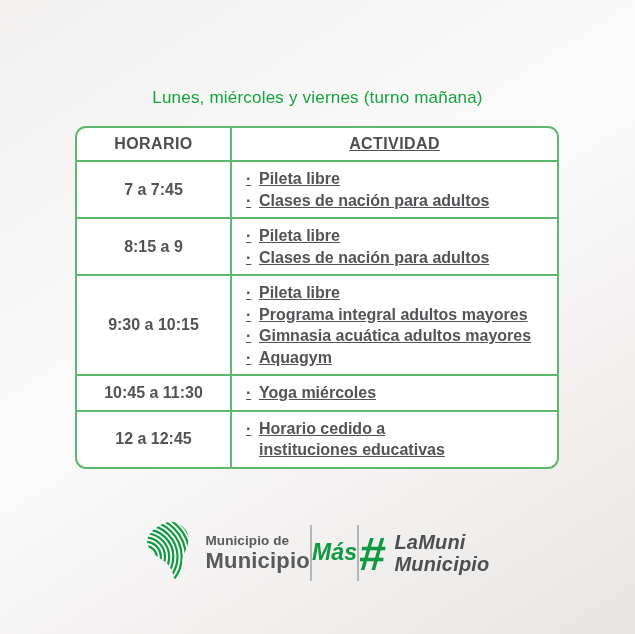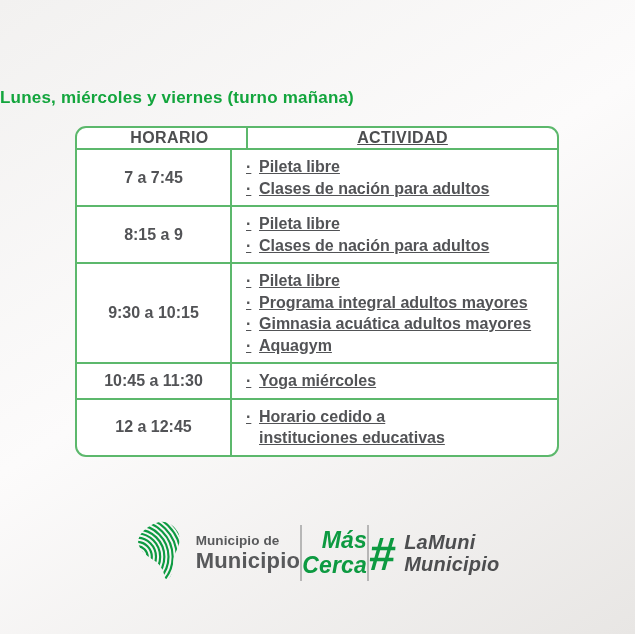--- a/index.html
+++ b/index.html
@@ -12,30 +12,30 @@
   }
   *{margin:0;padding:0;box-sizing:border-box;}
   html,body{width:635px;height:634px;overflow:hidden;}
   body{font-family:"Liberation Sans",sans-serif;}
   .canvas{
     position:relative;width:635px;height:634px;
     background:linear-gradient(148deg,#f2f1f0 0%,#fcfbfb 46%,#e8e6e4 100%);
   }
   .page-title{
     position:absolute;top:88px;left:0;right:0;
-    color:var(--green-title);
-    font-size:17px;font-weight:bold;letter-spacing:.2px;
+    text-align:center;color:var(--green-title);
+    font-size:17px;font-weight:normal;letter-spacing:.2px;
   }
   .schedule{
     position:absolute;left:75px;top:126px;width:484px;
     background:#ffffff;border:2px solid var(--green-border);
     border-radius:11px;overflow:hidden;
   }
   .t-row{display:flex;border-top:2px solid var(--green-border);}
-  .t-row.head{border-top:none;height:20px;padding-left:16px;}
+  .t-row.head{border-top:none;height:32px;}
   .cell-time{
     width:155px;flex:0 0 155px;border-right:2px solid var(--green-border);
     display:flex;align-items:center;justify-content:center;
     color:var(--text-dark);font-size:16px;font-weight:bold;
     text-align:center;padding:5px 12px;
   }
   .cell-act{
     flex:1;display:flex;flex-direction:column;justify-content:center;
     padding:6px 8px 6px 14px;color:var(--text-dark);
     font-size:16px;font-weight:bold;line-height:21.5px;text-decoration:underline;
@@ -187,21 +187,20 @@
       <div class="muni-text">
         <div class="muni-line1">Municipio de</div>
         <div class="muni-line2">Municipio</div>
       </div>
     </div>
 
     <div class="v-divider"></div>
 
     <div class="logo-cerca">
       <div>Más</div>
-      <div>Cerca</div>
     </div>
 
     <div class="v-divider"></div>
 
     <div class="logo-hash">
       <span class="hash-symbol">#</span>
       <div class="hash-text">
         <div>LaMuni</div>
         <div>Municipio</div>
       </div>

